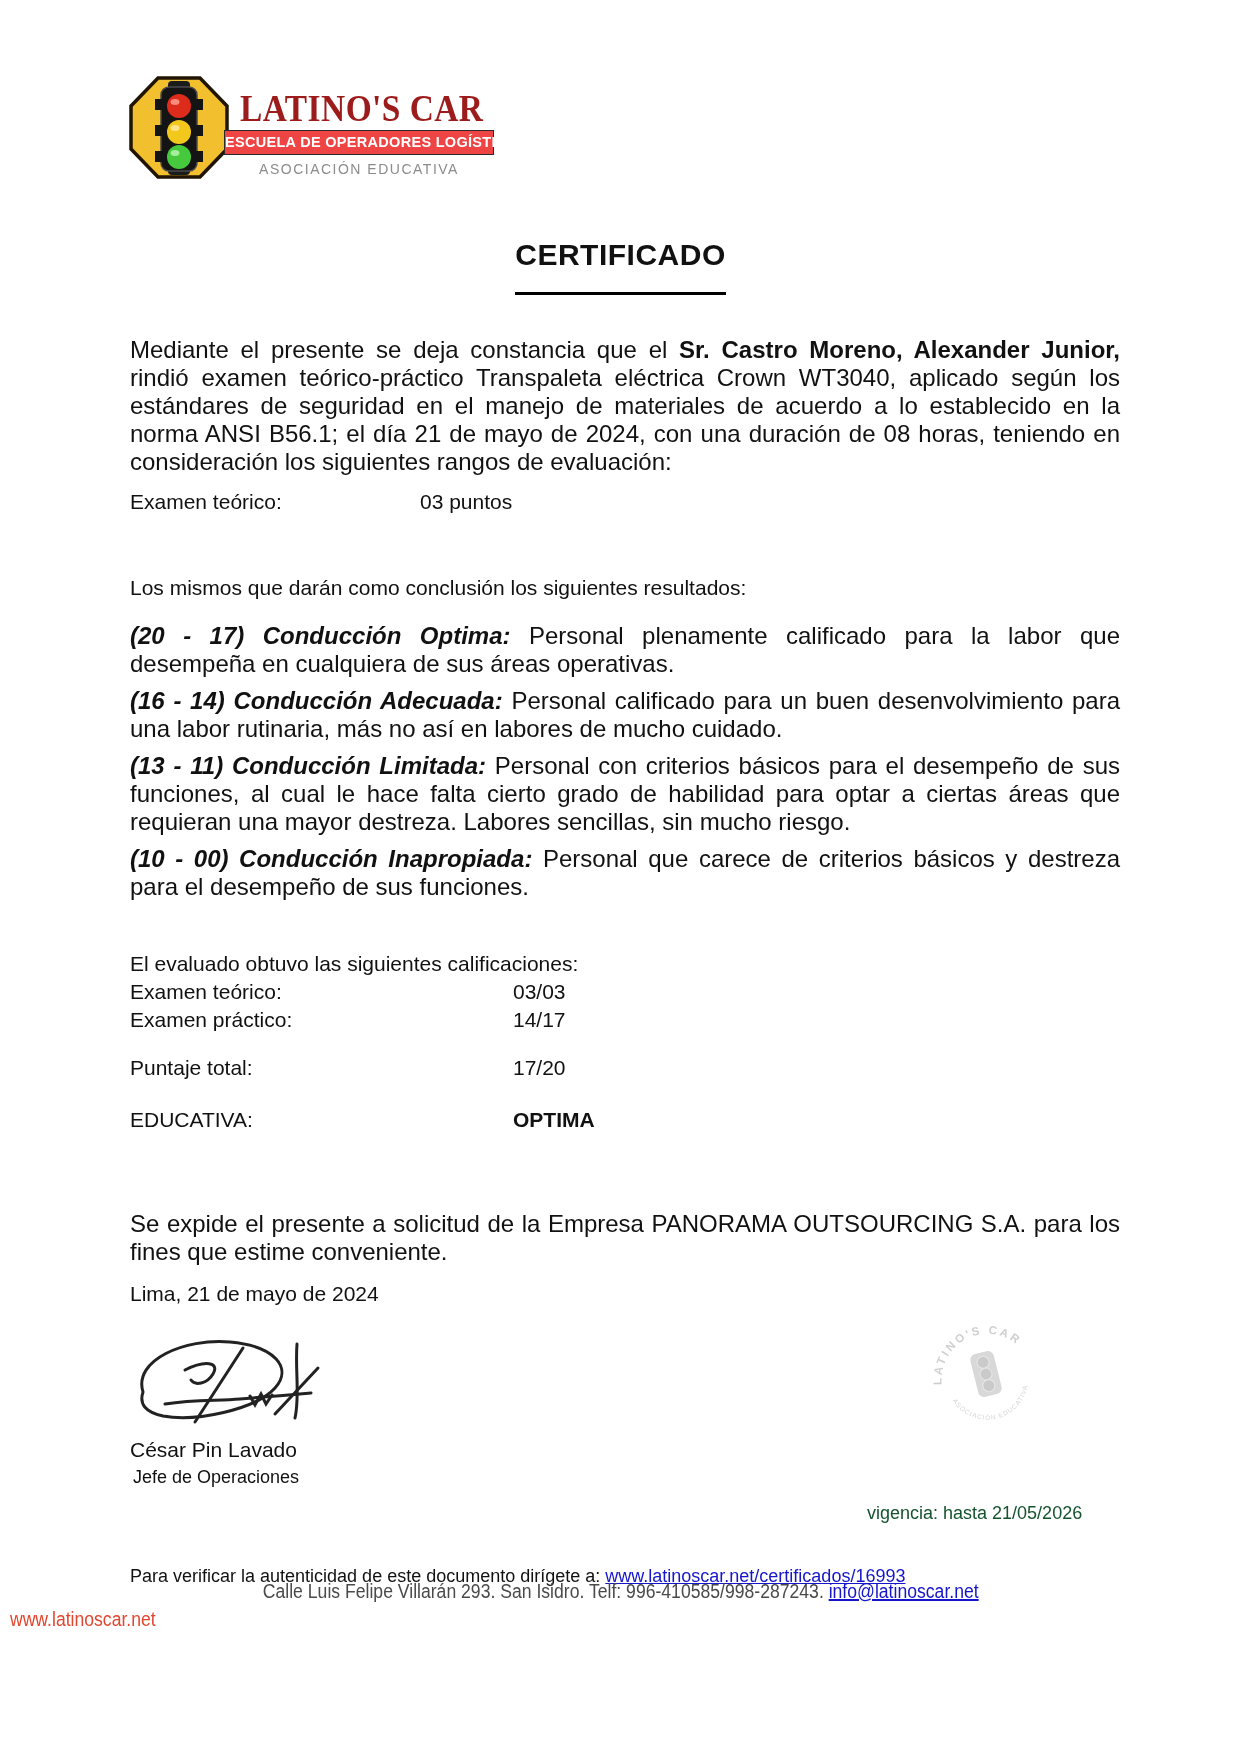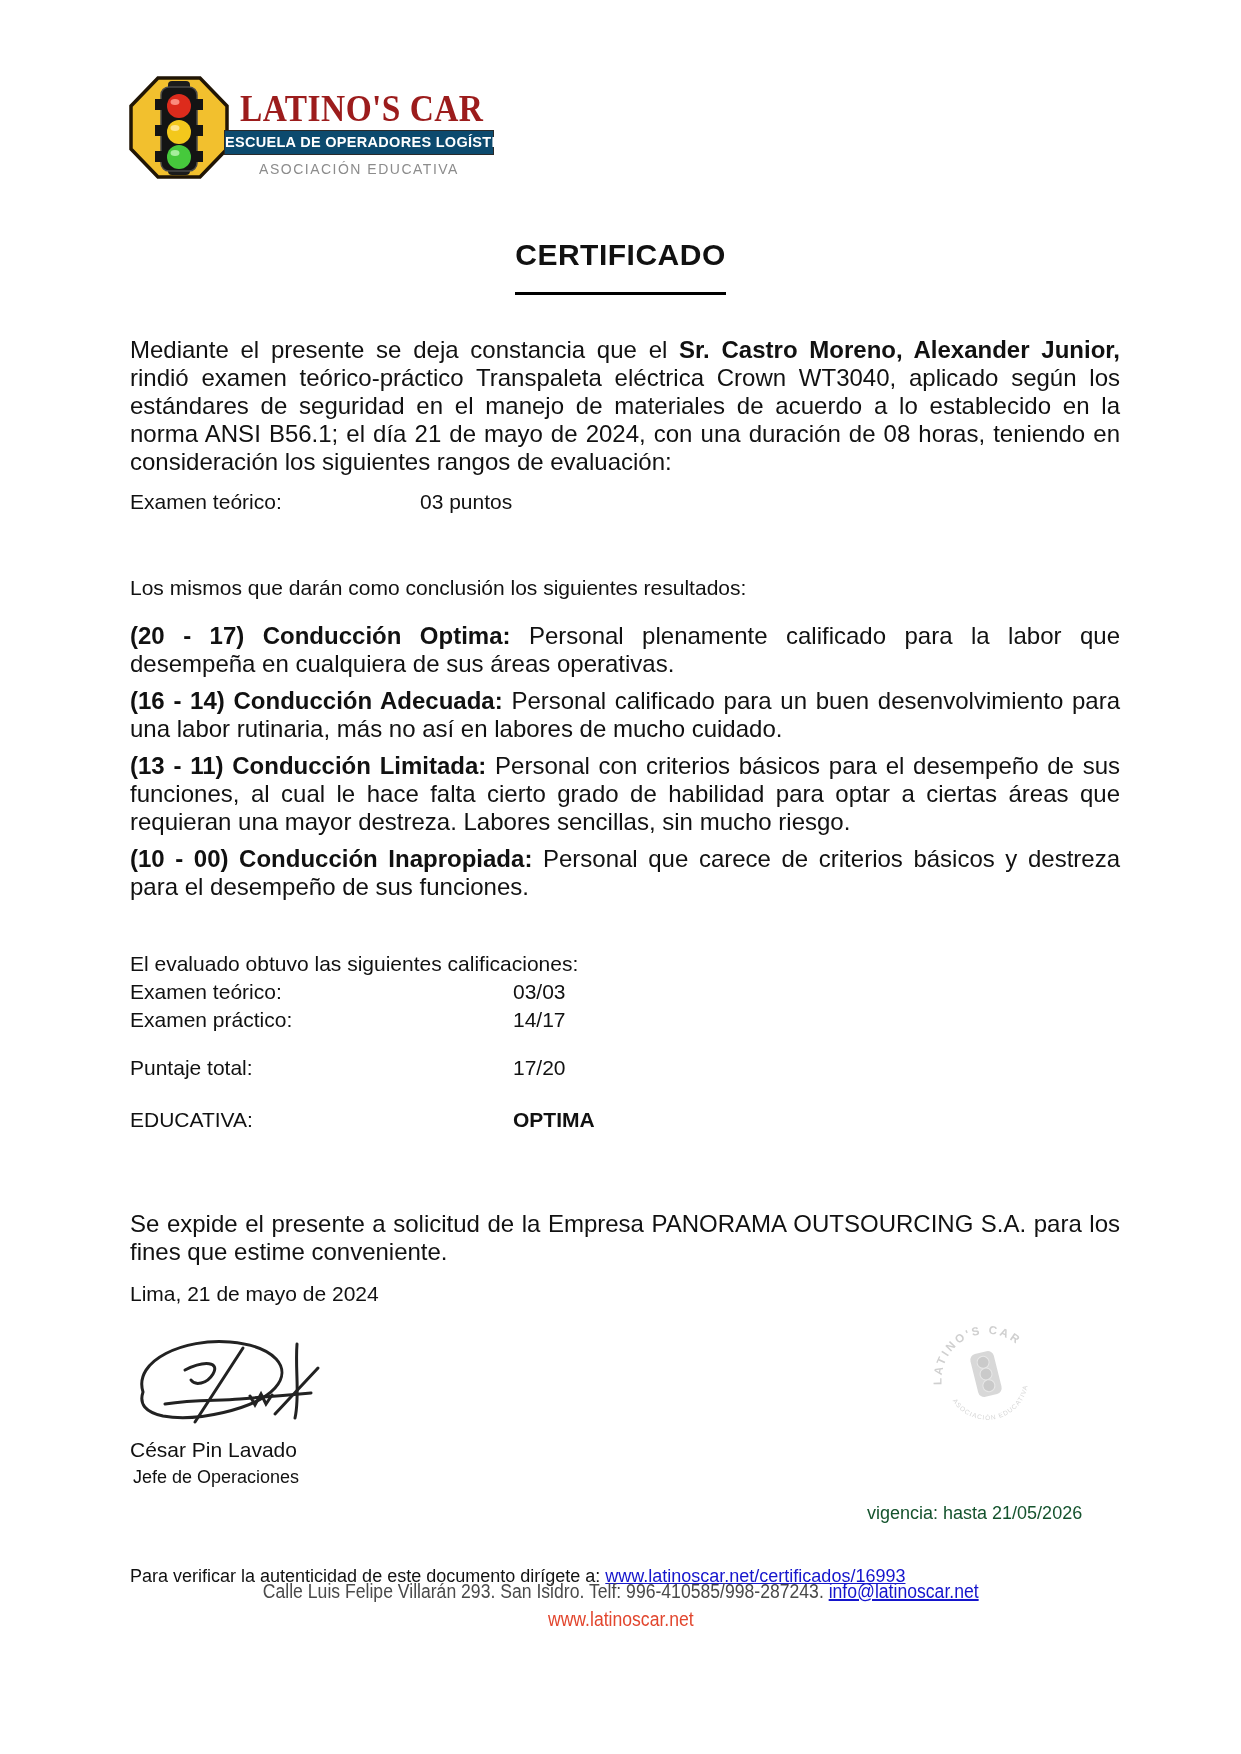--- a/index.html
+++ b/index.html
@@ -10,21 +10,21 @@
   
   .logo{position:absolute;left:128px;top:75px;display:flex;align-items:flex-start;}
   .logo-octagon{display:block;}
   .logo-text{margin-left:-6px;width:270px;margin-top:14px;}
   .logo-brand{
     font-family:"Liberation Serif",serif;font-weight:bold;font-size:38px;line-height:38px;
     color:#9c1c1c;white-space:nowrap;transform:scaleX(0.88);transform-origin:left center;
     margin-left:16px;letter-spacing:0.5px;
   }
   .logo-school-bar{
-    margin-top:3px;background:#0c4a6e;height:23px;line-height:23px;text-align:center;
+    margin-top:3px;background:#ef4444;height:23px;line-height:23px;text-align:center;
     color:#ffffff;font-weight:bold;font-size:14.5px;letter-spacing:0.3px;white-space:nowrap;
     border:1px solid #2a2a2a;
   }
   .logo-association{
     margin-top:6px;text-align:center;color:#8c8c8c;font-size:14px;letter-spacing:1.5px;
     white-space:nowrap;
   }
   
   .title-wrap{position:absolute;left:0;right:0;top:238px;text-align:center;}
   .title{
@@ -33,39 +33,39 @@
   }
   
   .body-text{font-size:24px;line-height:28px;text-align:justify;}
   .intro{position:absolute;left:130px;width:990px;top:312px;}
   .bold{font-weight:bold;}
   .exam-points{position:absolute;left:130px;width:990px;top:488px;font-size:21px;line-height:28px;}
   .row-label-sm{display:inline-block;width:290px;}
   .results-intro{position:absolute;left:130px;width:990px;top:574px;font-size:21px;line-height:28px;}
   .ranges{position:absolute;left:130px;width:990px;top:622px;}
   .range-p{margin:0 0 9px 0;}
-  .range-title{font-weight:bold;}
+  .range-title{font-weight:bold;font-style:italic;}
   .grades{position:absolute;left:130px;width:990px;top:950px;font-size:21px;line-height:28px;}
   .row-label-lg{display:inline-block;width:383px;}
   .total-row{margin-top:20px;}
   .condition-row{margin-top:24px;}
   .issue{position:absolute;left:130px;width:990px;top:1186px;}
   .date-line{position:absolute;left:130px;top:1280px;font-size:21px;line-height:28px;}
   
   .signature-img{position:absolute;left:125px;top:1330px;}
   .signer-name{position:absolute;left:130px;top:1438px;font-size:21px;line-height:24px;}
   .signer-role{position:absolute;left:133px;top:1466px;font-size:18px;line-height:22px;}
   .validity{position:absolute;left:867px;top:1502px;font-size:18px;line-height:22px;color:#14532d;}
   .stamp{position:absolute;left:926px;top:1314px;opacity:0.8;transform:rotate(-14deg);}
   
   .verify-line{position:absolute;left:130px;top:1564px;font-size:18px;line-height:24px;color:#111;}
   a.link{color:#1515cc;text-decoration:underline;cursor:pointer;}
   .address-line{position:absolute;left:0;right:0;top:1580px;text-align:center;color:#4a4a4a;font-size:20px;}
   .address-inner{display:inline-block;transform:scaleX(0.88);transform-origin:center;white-space:nowrap;}
-  .website-line{position:absolute;left:0;right:0;top:1608px;text-align:center;font-size:20px;text-decoration:underline;}
+  .website-line{position:absolute;left:0;right:0;top:1608px;text-align:left;font-size:20px;text-decoration:underline;}
   .website-inner{display:inline-block;transform:scaleX(0.88);transform-origin:center;color:#e2462e;text-decoration:none;}
 </style>
 </head>
 <body>
 
 <div class="page">
 
   <div class="logo">
     <svg class="logo-octagon" width="102" height="105" viewBox="0 0 102 105">
       <polygon points="30,3 72,3 99,31 99,74 72,102 30,102 3,74 3,31" fill="#f2c02e" stroke="#201505" stroke-width="3.5"></polygon>

